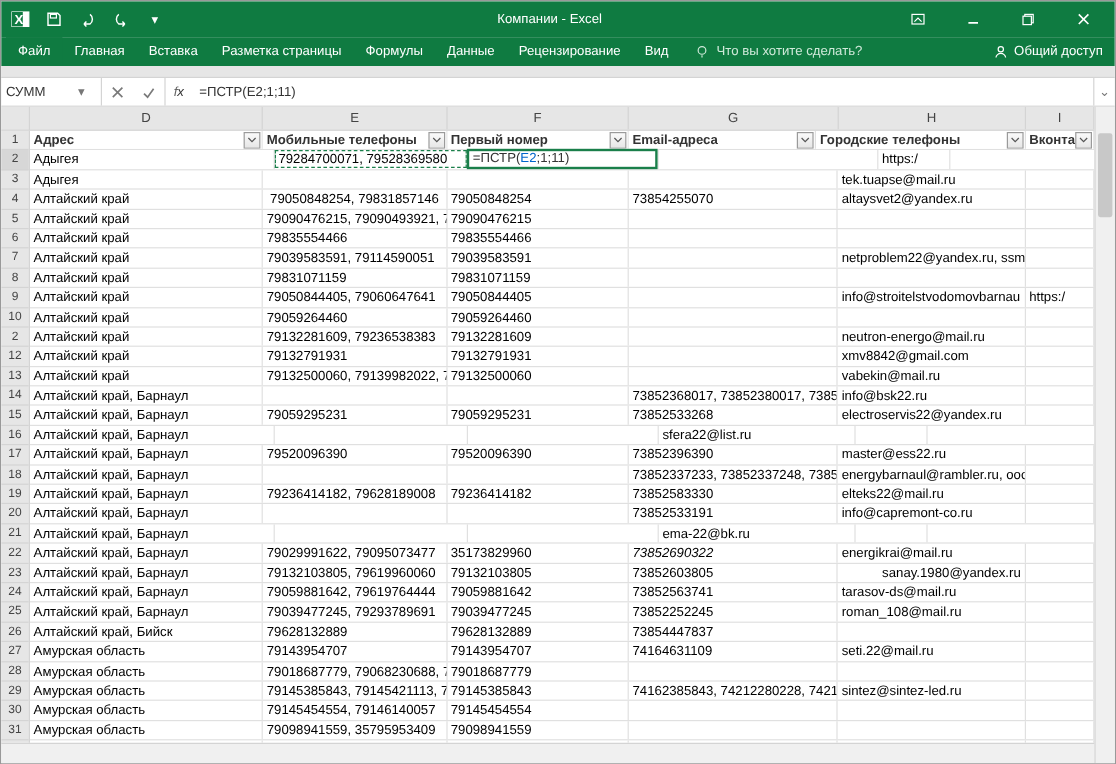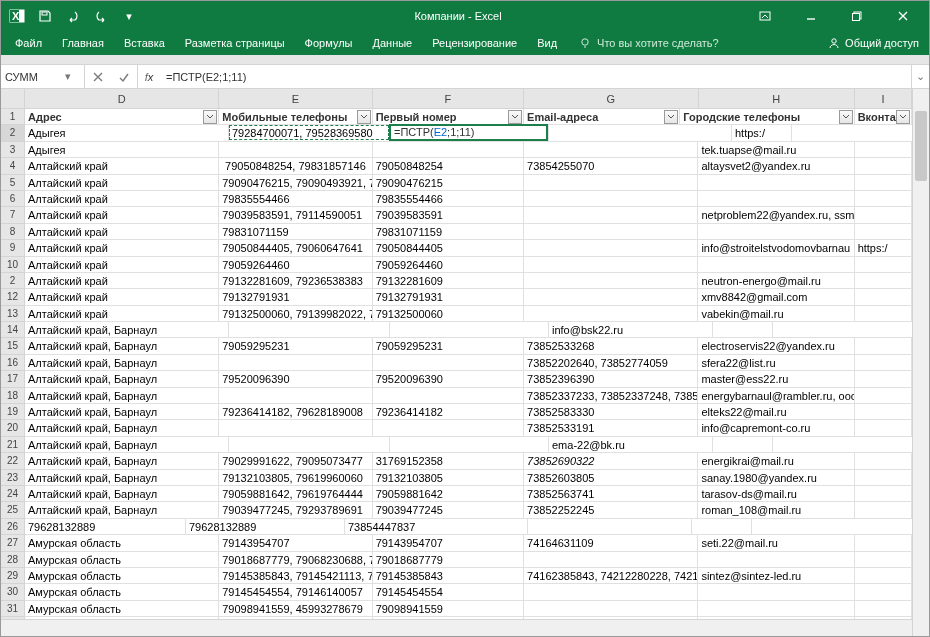--- a/index.html
+++ b/index.html
@@ -327,36 +327,36 @@
         <div class="cell" style="width: 161px;">79132500060, 79139982022, 7923</div>
         <div class="cell" style="width: 159px;">79132500060</div>
         <div class="cell" style="width: 183px;"></div>
         <div class="cell" style="width: 164px;">vabekin@mail.ru</div>
         <div class="cell" style="width: 60px;"></div>
       </div>
       <div class="row">
         <div class="cell" style="width: 204px;">Алтайский край, Барнаул</div>
         <div class="cell" style="width: 161px;"></div>
         <div class="cell" style="width: 159px;"></div>
+        <div class="cell" style="width: 183px;">73852368017, 73852380017, 7385</div>
         <div class="cell" style="width: 164px;">info@bsk22.ru</div>
         <div class="cell" style="width: 60px;"></div>
       </div>
       <div class="row">
         <div class="cell" style="width: 204px;">Алтайский край, Барнаул</div>
         <div class="cell" style="width: 161px;">79059295231</div>
         <div class="cell" style="width: 159px;">79059295231</div>
         <div class="cell" style="width: 183px;">73852533268</div>
         <div class="cell" style="width: 164px;">electroservis22@yandex.ru</div>
         <div class="cell" style="width: 60px;"></div>
       </div>
       <div class="row">
         <div class="cell" style="width: 204px;">Алтайский край, Барнаул</div>
         <div class="cell" style="width: 161px;"></div>
         <div class="cell" style="width: 159px;"></div>
-        <div class="cell" style="width: 183px;">73852202640, 73852774059</div>
         <div class="cell" style="width: 164px;">sfera22@list.ru</div>
         <div class="cell" style="width: 60px;"></div>
       </div>
       <div class="row">
         <div class="cell" style="width: 204px;">Алтайский край, Барнаул</div>
         <div class="cell" style="width: 161px;">79520096390</div>
         <div class="cell" style="width: 159px;">79520096390</div>
         <div class="cell" style="width: 183px;">73852396390</div>
         <div class="cell" style="width: 164px;">master@ess22.ru</div>
         <div class="cell" style="width: 60px;"></div>
@@ -388,50 +388,51 @@
       <div class="row">
         <div class="cell" style="width: 204px;">Алтайский край, Барнаул</div>
         <div class="cell" style="width: 161px;"></div>
         <div class="cell" style="width: 159px;"></div>
         <div class="cell" style="width: 164px;">ema-22@bk.ru</div>
         <div class="cell" style="width: 60px;"></div>
       </div>
       <div class="row">
         <div class="cell" style="width: 204px;">Алтайский край, Барнаул</div>
         <div class="cell" style="width: 161px;">79029991622, 79095073477</div>
-        <div class="cell" style="width: 159px;">31769152358</div>
+        <div class="cell" style="width: 159px;">35173829960</div>
         <div class="cell" style="width: 183px; font-style: italic;">73852690322</div>
         <div class="cell" style="width: 164px;">energikrai@mail.ru</div>
         <div class="cell" style="width: 60px;"></div>
       </div>
       <div class="row">
         <div class="cell" style="width: 204px;">Алтайский край, Барнаул</div>
         <div class="cell" style="width: 161px;">79132103805, 79619960060</div>
         <div class="cell" style="width: 159px;">79132103805</div>
         <div class="cell" style="width: 183px;">73852603805</div>
-        <div class="cell" style="width: 164px;">sanay.1980@yandex.ru</div>
+        <div class="cell" style="width: 164px; text-align: right;">sanay.1980@yandex.ru</div>
         <div class="cell" style="width: 60px;"></div>
       </div>
       <div class="row">
         <div class="cell" style="width: 204px;">Алтайский край, Барнаул</div>
         <div class="cell" style="width: 161px;">79059881642, 79619764444</div>
         <div class="cell" style="width: 159px;">79059881642</div>
         <div class="cell" style="width: 183px;">73852563741</div>
         <div class="cell" style="width: 164px;">tarasov-ds@mail.ru</div>
         <div class="cell" style="width: 60px;"></div>
       </div>
       <div class="row">
         <div class="cell" style="width: 204px;">Алтайский край, Барнаул</div>
         <div class="cell" style="width: 161px;">79039477245, 79293789691</div>
         <div class="cell" style="width: 159px;">79039477245</div>
         <div class="cell" style="width: 183px;">73852252245</div>
         <div class="cell" style="width: 164px;">roman_108@mail.ru</div>
         <div class="cell" style="width: 60px;"></div>
       </div>
       <div class="row">
+        <div class="cell" style="width: 204px;">Алтайский край, Бийск</div>
         <div class="cell" style="width: 161px;">79628132889</div>
         <div class="cell" style="width: 159px;">79628132889</div>
         <div class="cell" style="width: 183px;">73854447837</div>
         <div class="cell" style="width: 164px;"></div>
         <div class="cell" style="width: 60px;"></div>
       </div>
       <div class="row">
         <div class="cell" style="width: 204px;">Амурская область</div>
         <div class="cell" style="width: 161px;">79143954707</div>
         <div class="cell" style="width: 159px;">79143954707</div>
@@ -458,21 +459,21 @@
       <div class="row">
         <div class="cell" style="width: 204px;">Амурская область</div>
         <div class="cell" style="width: 161px;">79145454554, 79146140057</div>
         <div class="cell" style="width: 159px;">79145454554</div>
         <div class="cell" style="width: 183px;"></div>
         <div class="cell" style="width: 164px;"></div>
         <div class="cell" style="width: 60px;"></div>
       </div>
       <div class="row">
         <div class="cell" style="width: 204px;">Амурская область</div>
-        <div class="cell" style="width: 161px;">79098941559, 45993278679</div>
+        <div class="cell" style="width: 161px;">79098941559, 35795953409</div>
         <div class="cell" style="width: 159px;">79098941559</div>
         <div class="cell" style="width: 183px;"></div>
         <div class="cell" style="width: 164px;"></div>
         <div class="cell" style="width: 60px;"></div>
       </div>
       <div class="row">
         <div class="cell" style="width: 204px;">Амурская область</div>
         <div class="cell" style="width: 161px;">79619572740</div>
         <div class="cell" style="width: 159px;">79619572740</div>
         <div class="cell" style="width: 183px;"></div>

